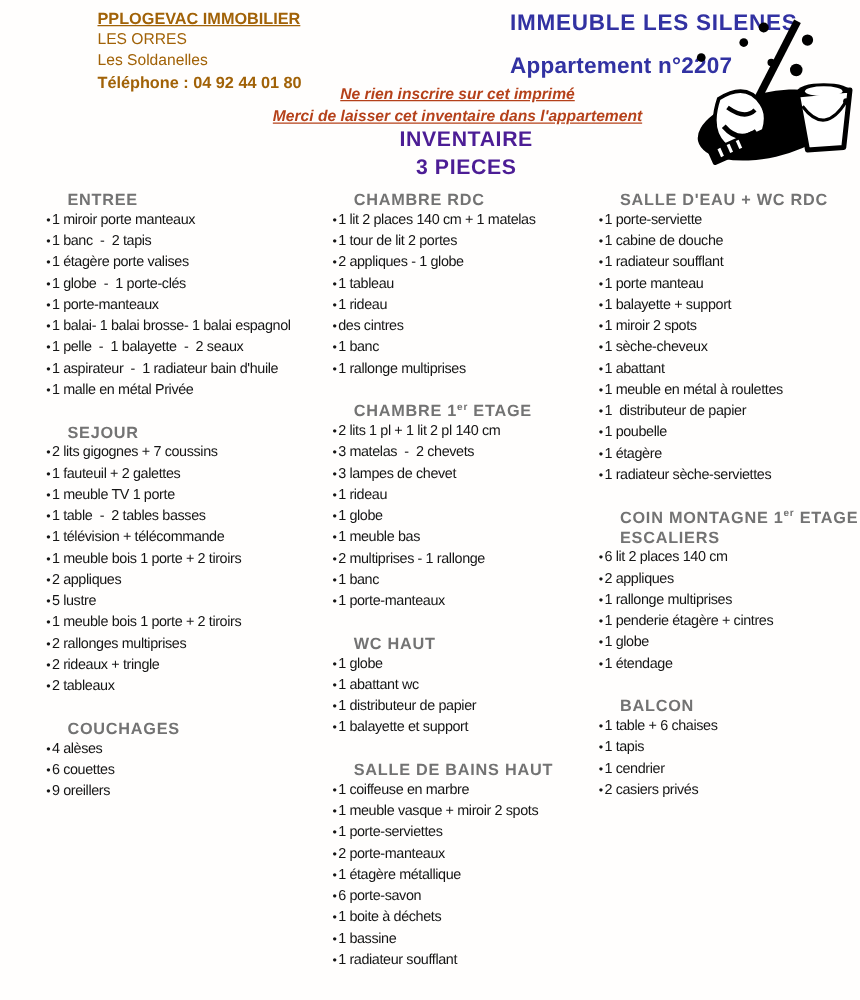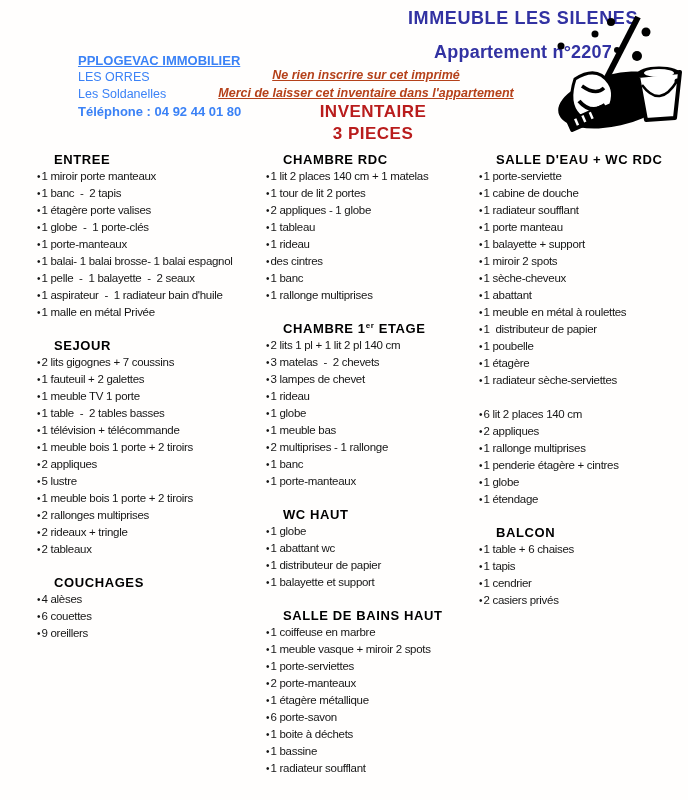--- a/index.html
+++ b/index.html
@@ -1,38 +1,38 @@
 <!DOCTYPE html>
 <html><head>
 <meta charset="utf-8">
 <style>
   html,body{margin:0;padding:0;background:#ffffff;}
   .page{
     position:relative;width:688px;height:800px;background:#fffefd;
     font-family:"Liberation Sans", sans-serif;color:#1f1f1f;overflow:hidden;
   }
   
-  .agency{position:absolute;left:78px;top:6px;color:#3b82f6;line-height:17px;font-size:12.5px;margin-top:46px;}
+  .agency{position:absolute;left:78px;top:6px;color:#a16207;line-height:17px;font-size:12.5px;}
   .agency .name{font-weight:bold;font-size:13px;text-decoration:underline;}
   .agency .phone{font-weight:bold;font-size:13px;}
   .building{position:absolute;left:408px;top:8px;color:#3232a2;font-weight:bold;font-size:18px;letter-spacing:.6px;}
-  .building .apt{margin-top:13px;letter-spacing:.2px;text-align:center;}
+  .building .apt{margin-top:13px;letter-spacing:.2px;}
   .notices{position:absolute;top:66px;left:0;width:100%;box-sizing:border-box;padding-left:44px;
     text-align:center;color:#b5411a;font-weight:bold;font-style:italic;font-size:12.5px;line-height:18px;}
   .notices div{text-decoration:underline;}
   .doc-title{position:absolute;top:101px;left:0;width:100%;box-sizing:border-box;padding-left:58px;
-    text-align:center;color:#b91c1c;font-weight:bold;font-size:17px;line-height:22px;letter-spacing:.5px;}
+    text-align:center;color:#4c1d95;font-weight:bold;font-size:17px;line-height:22px;letter-spacing:.5px;}
   .clipart{position:absolute;left:545px;top:15px;width:143px;height:130px;}
   
   .col{position:absolute;top:152px;}
   .col1{left:37px;width:220px;}
   .col2{left:266px;width:208px;}
   .col3{left:479px;width:204px;}
   .section + .section{margin-top:17px;}
-  .sec-title{color:#000000;font-weight:bold;font-size:13px;line-height:16px;letter-spacing:.6px;white-space:pre;padding-left:17px;}
+  .sec-title{color:#737373;font-weight:bold;font-size:13px;line-height:16px;letter-spacing:.6px;white-space:pre;padding-left:17px;}
   .sec-title sup{font-size:8px;line-height:0;vertical-align:super;}
   .item{font-size:11.5px;line-height:16px;white-space:pre;letter-spacing:-0.3px;color:#151515;}
   .bullet{font-size:10px;margin-right:1px;letter-spacing:0;}
 </style>
 </head>
 <body>
 
 <div class="page">
 
   <div class="agency">
@@ -173,20 +173,21 @@
         <div class="item"><span class="bullet">•</span><span>1 miroir 2 spots</span></div>
         <div class="item"><span class="bullet">•</span><span>1 sèche-cheveux</span></div>
         <div class="item"><span class="bullet">•</span><span>1 abattant</span></div>
         <div class="item"><span class="bullet">•</span><span>1 meuble en métal à roulettes</span></div>
         <div class="item"><span class="bullet">•</span><span>1  distributeur de papier</span></div>
         <div class="item"><span class="bullet">•</span><span>1 poubelle</span></div>
         <div class="item"><span class="bullet">•</span><span>1 étagère</span></div>
         <div class="item"><span class="bullet">•</span><span>1 radiateur sèche-serviettes</span></div>
       </div>
       <div class="section">
+        <div class="sec-title"><div><span>COIN MONTAGNE 1</span><sup>er</sup><span> ETAGE</span></div><div><span>ESCALIERS</span></div></div>
         <div class="item"><span class="bullet">•</span><span>6 lit 2 places 140 cm</span></div>
         <div class="item"><span class="bullet">•</span><span>2 appliques</span></div>
         <div class="item"><span class="bullet">•</span><span>1 rallonge multiprises</span></div>
         <div class="item"><span class="bullet">•</span><span>1 penderie étagère + cintres</span></div>
         <div class="item"><span class="bullet">•</span><span>1 globe</span></div>
         <div class="item"><span class="bullet">•</span><span>1 étendage</span></div>
       </div>
       <div class="section">
         <div class="sec-title"><div><span>BALCON</span></div></div>
         <div class="item"><span class="bullet">•</span><span>1 table + 6 chaises</span></div>

